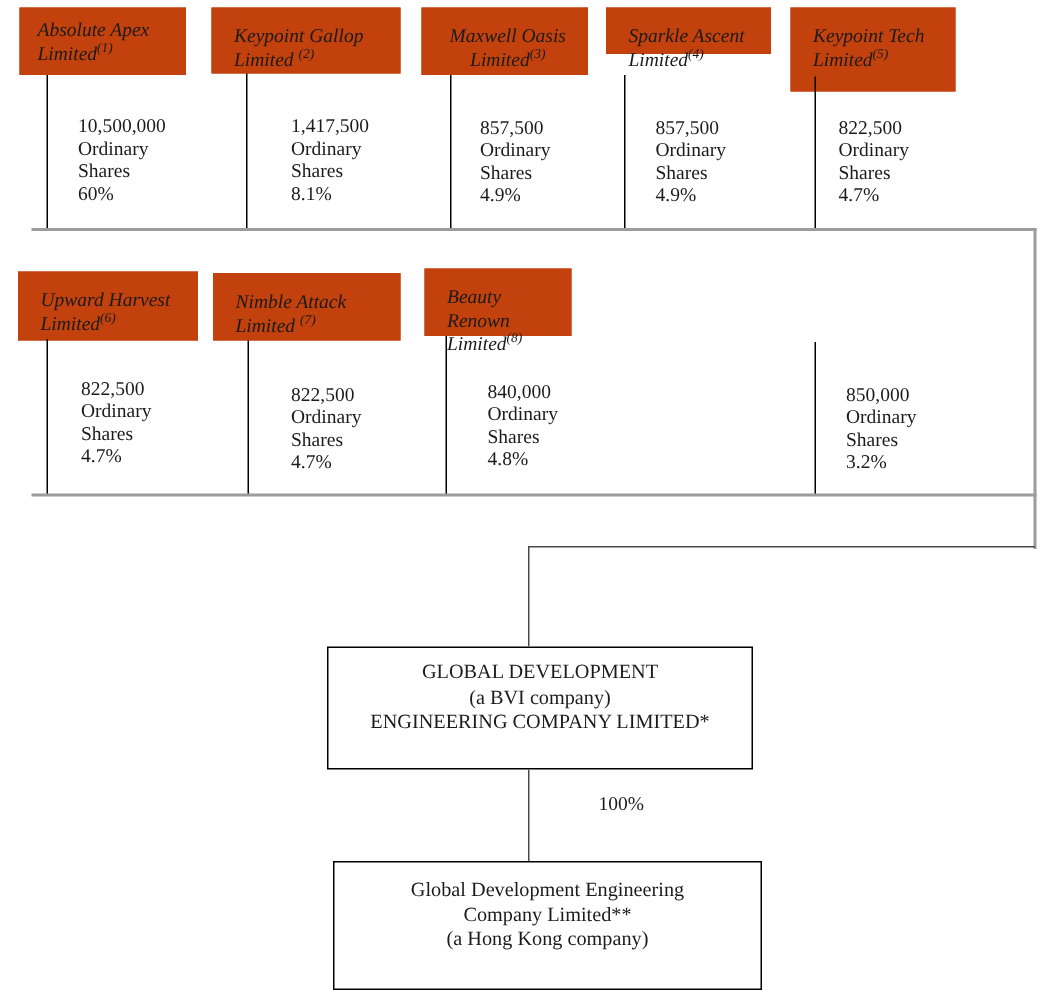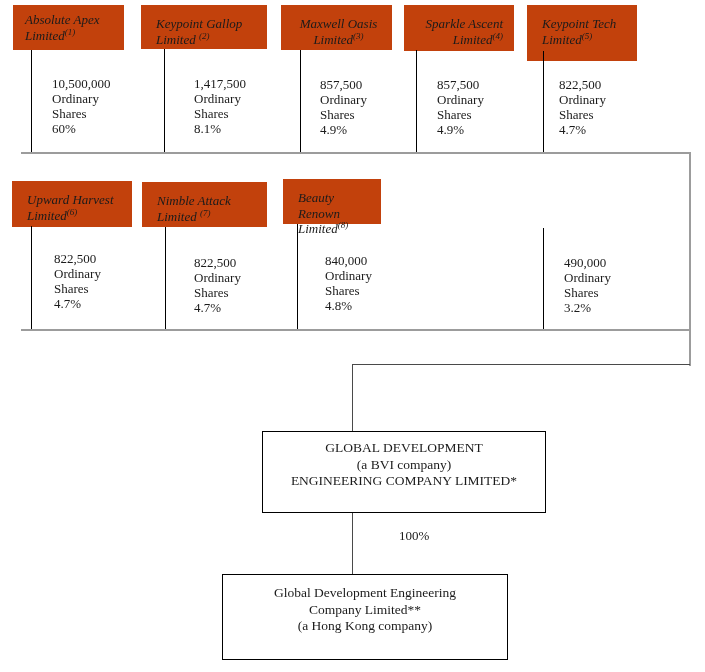--- a/index.html
+++ b/index.html
@@ -42,21 +42,21 @@
     text-align:center;
     font-size:13.5px;
     line-height:16.5px;
   }
   .pct-label{position:absolute;font-size:13px;}
 
   
   #b1{left:13px;top:5px;width:111px;height:45px;}
   #b2{left:141px;top:5px;width:126px;height:44px;}
   #b3{left:281px;top:5px;width:111px;height:45px;text-align:center;}
-  #b4{left:404px;top:5px;width:110px;height:46px;text-align:right;}
+  #b4{left:404px;top:5px;width:110px;height:31px;}
   #b5{left:527px;top:5px;width:110px;height:56px;}
   
   #b6{left:12px;top:181px;width:120px;height:46px;}
   #b7{left:142px;top:182px;width:125px;height:45px;}
   #b8{left:283px;top:179px;width:98px;height:45px;}
   #b9{left:528px;top:182px;width:110px;height:46px;}
 
   
   #l1{left:52px;top:76px;}
   #l2{left:194px;top:76px;}
@@ -81,21 +81,21 @@
   #d8{left:297px;top:224px;height:106px;}
   #d9{left:543px;top:228px;height:102px;}
 
   #rail1{left:21px;top:152px;width:670px;}
   #rail2{left:21px;top:329px;width:670px;}
   #vrailR{left:689px;top:152px;height:214px;}
   #midH{left:352px;top:364px;width:338px;height:1px;}
   #vmid{left:352px;top:364px;width:1px;height:67px;}
   #vlow{left:352px;top:513px;width:1px;height:61px;}
 
-  #bvi{left:218px;top:431px;width:284px;height:82px;padding-top:8px;margin-left:44px;}
+  #bvi{left:218px;top:431px;width:284px;height:82px;padding-top:8px;}
   #hk{left:222px;top:574px;width:286px;height:86px;padding-top:10px;}
   #pct100{left:399px;top:528px;}
 </style>
 </head>
 <body>
 
 <div class="stage">
 
   <div class="box thick" id="b1">
     <span>Absolute Apex Limited</span><sup>(1)</sup>
@@ -166,21 +166,21 @@
     <div>Shares</div>
     <div>4.7%</div>
   </div>
   <div class="share-label" id="l8">
     <div>840,000</div>
     <div>Ordinary</div>
     <div>Shares</div>
     <div>4.8%</div>
   </div>
   <div class="share-label" id="l9">
-    <div>490,000</div>
+    <div>850,000</div>
     <div>Ordinary</div>
     <div>Shares</div>
     <div>3.2%</div>
   </div>
 
   <div class="line vdrop" id="d1"></div>
   <div class="line vdrop" id="d2"></div>
   <div class="line vdrop" id="d3"></div>
   <div class="line vdrop" id="d4"></div>
   <div class="line vdrop" id="d5"></div>

